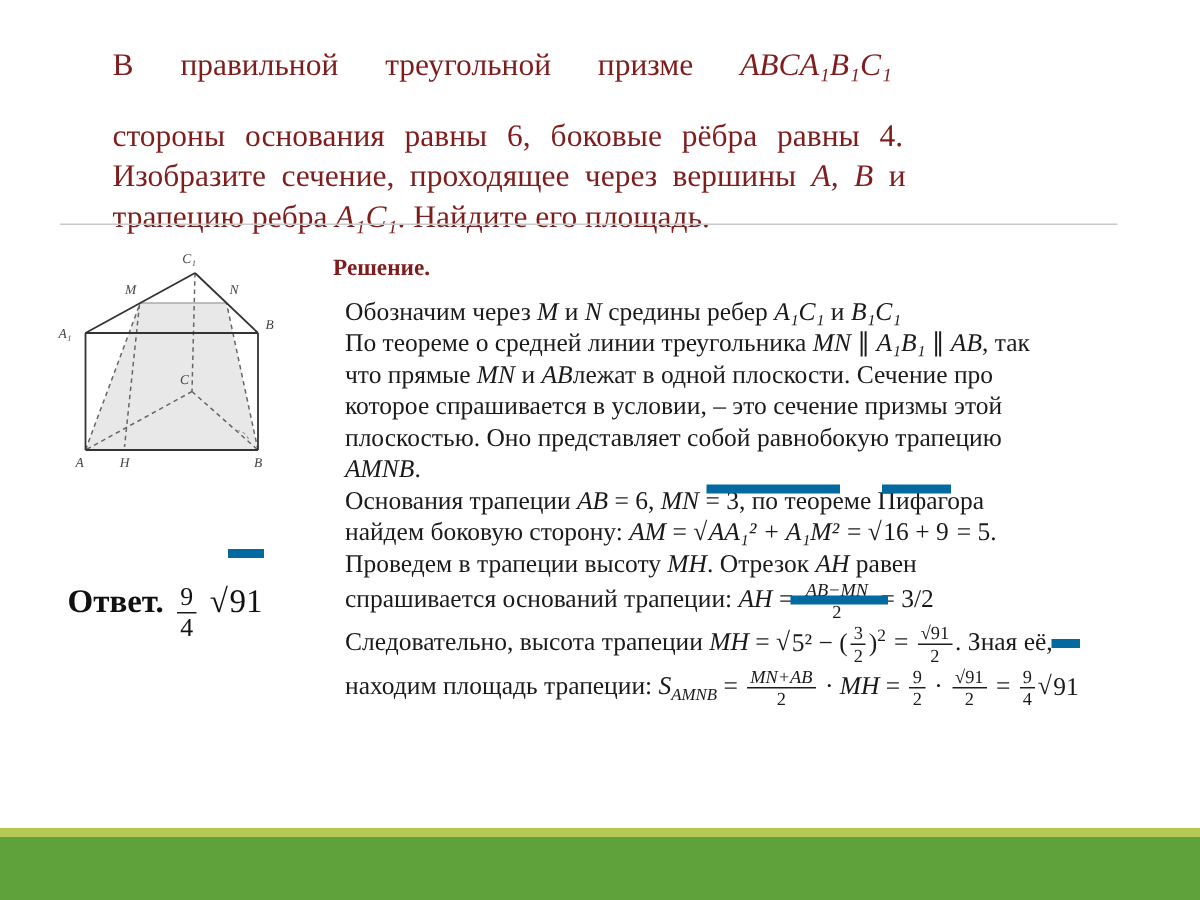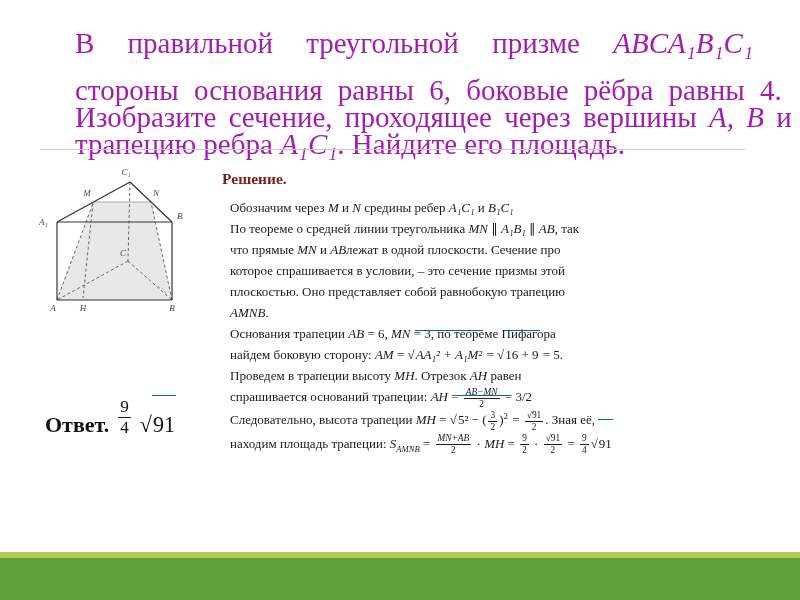--- a/index.html
+++ b/index.html
@@ -6,61 +6,61 @@
   body{
     width:800px;height:600px;overflow:hidden;position:relative;
     background:#ffffff;color:#1c1c1c;
     font-family:"Liberation Serif", serif;
   }
   .slide{position:absolute;inset:0;background:#ffffff;}
 
   
   .problem{
     position:absolute;left:75px;top:30px;width:675px;
-    font-size:29px;line-height:27px;color:#a21caf;
+    font-size:21px;line-height:27px;color:#7f1d1d;
   }
   .problem .line{white-space:nowrap;}
   .problem .line:nth-child(1){word-spacing:26px;}
   .problem .line:nth-child(2){word-spacing:8px;margin-top:20px;}
   .problem .line:nth-child(3){word-spacing:5px;}
 
   .divider{position:absolute;left:40px;top:149px;width:705px;height:1px;background:#c9c9c9;}
 
   
   .figure{position:absolute;left:28px;top:156px;}
   .figure text{font-family:"Liberation Serif",serif;font-style:italic;font-size:9px;fill:#444;}
 
   
   .sol-heading{position:absolute;left:222px;top:170px;font-size:15.5px;font-weight:bold;color:#7f1d1d;}
   .sol-body{
     position:absolute;left:230px;top:197px;width:535px;
-    font-size:13px;line-height:21px;color:#1a1a1a;
+    font-size:17px;line-height:21px;color:#1a1a1a;
   }
   .sol-body .line{white-space:nowrap;}
 
   
   .answer{
     position:absolute;left:45px;top:388px;height:50px;
-    display:flex;align-items:flex-end;gap:7px;font-size:21px;color:#111;font-family:Liberation Serif, serif;
+    display:flex;align-items:flex-start;gap:7px;font-size:21px;color:#111;font-family:Liberation Serif, serif;
   }
   .answer .m-b{font-size:22px;}
   .answer .m-frac{font-size:0.82em;}
   .answer .m-sqrt{font-size:1.05em;}
 
   
   .m-i{font-style:italic;}
   .m-b{font-weight:bold;}
   .m-frac{
     display:inline-flex;flex-direction:column;text-align:center;
     vertical-align:middle;font-size:0.72em;line-height:1.15;margin:0 2px;
   }
   .m-frac .num{border-bottom:1px solid #1c1c1c;padding:0 2px;display:block;}
   .m-frac .den{padding:0 2px;display:block;}
   .m-sqrt{white-space:nowrap;}
-  .m-sqrt .rad{border-top:1px solid #0369a1;padding:16px 1px;}
+  .m-sqrt .rad{border-top:6px solid #0369a1;padding:16px 1px;}
   .m-sup{font-size:0.68em;vertical-align:super;line-height:0;}
   .m-sub{font-size:0.66em;vertical-align:sub;font-style:italic;line-height:0;}
 
   
   .bar-light{position:absolute;left:0;top:552px;width:800px;height:6px;background:#b4ca55;}
   .bar-green{position:absolute;left:0;top:558px;width:800px;height:42px;background:#5fa23b;}
 </style>
 </head>
 <body>
 

